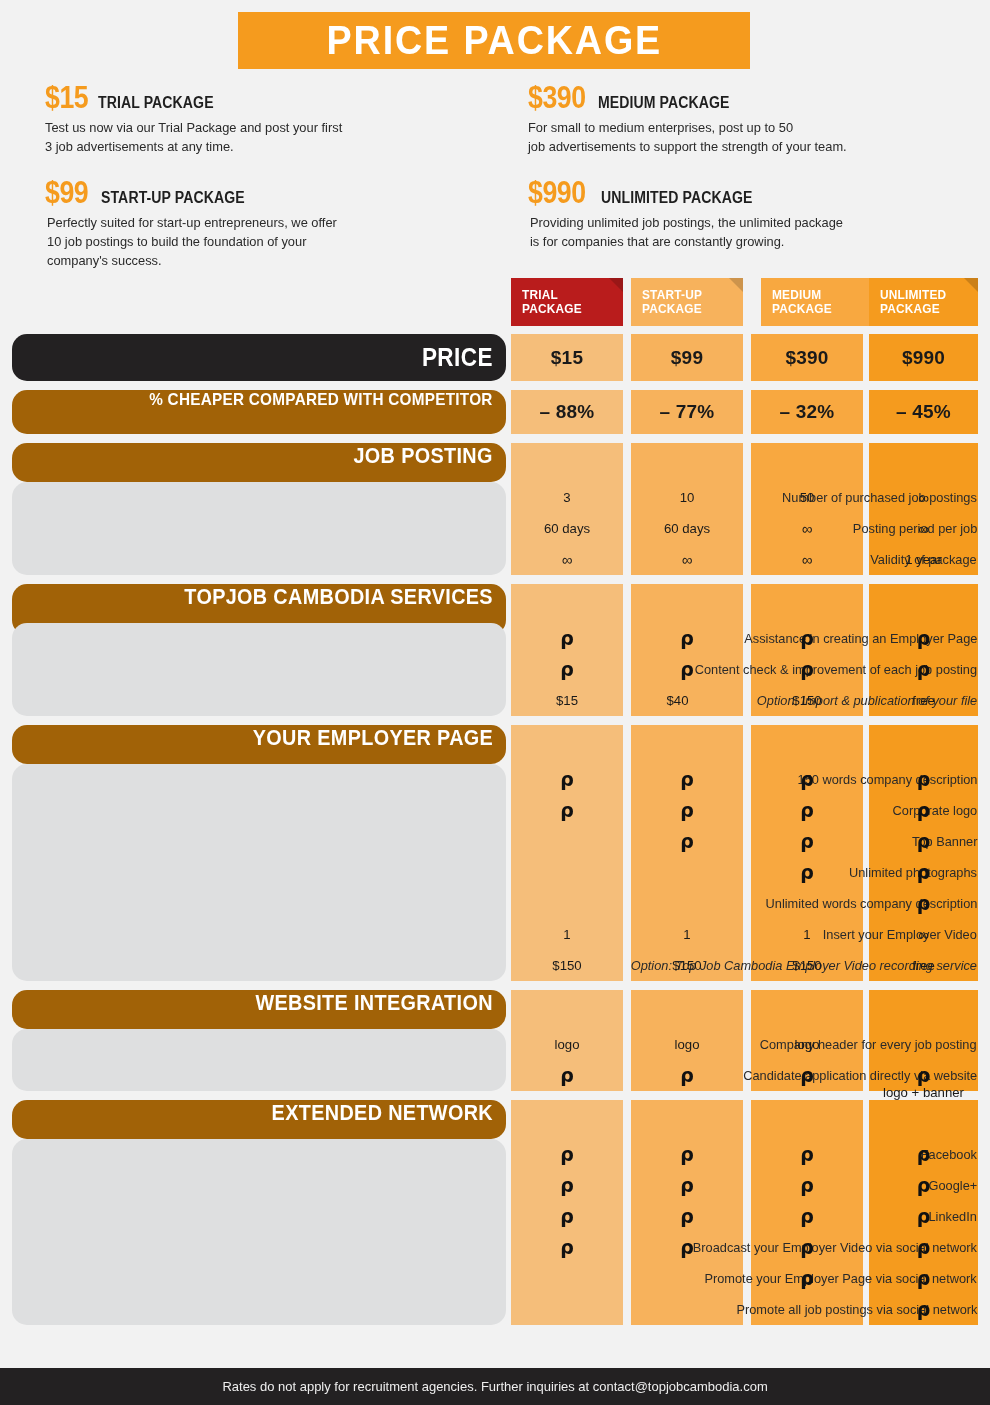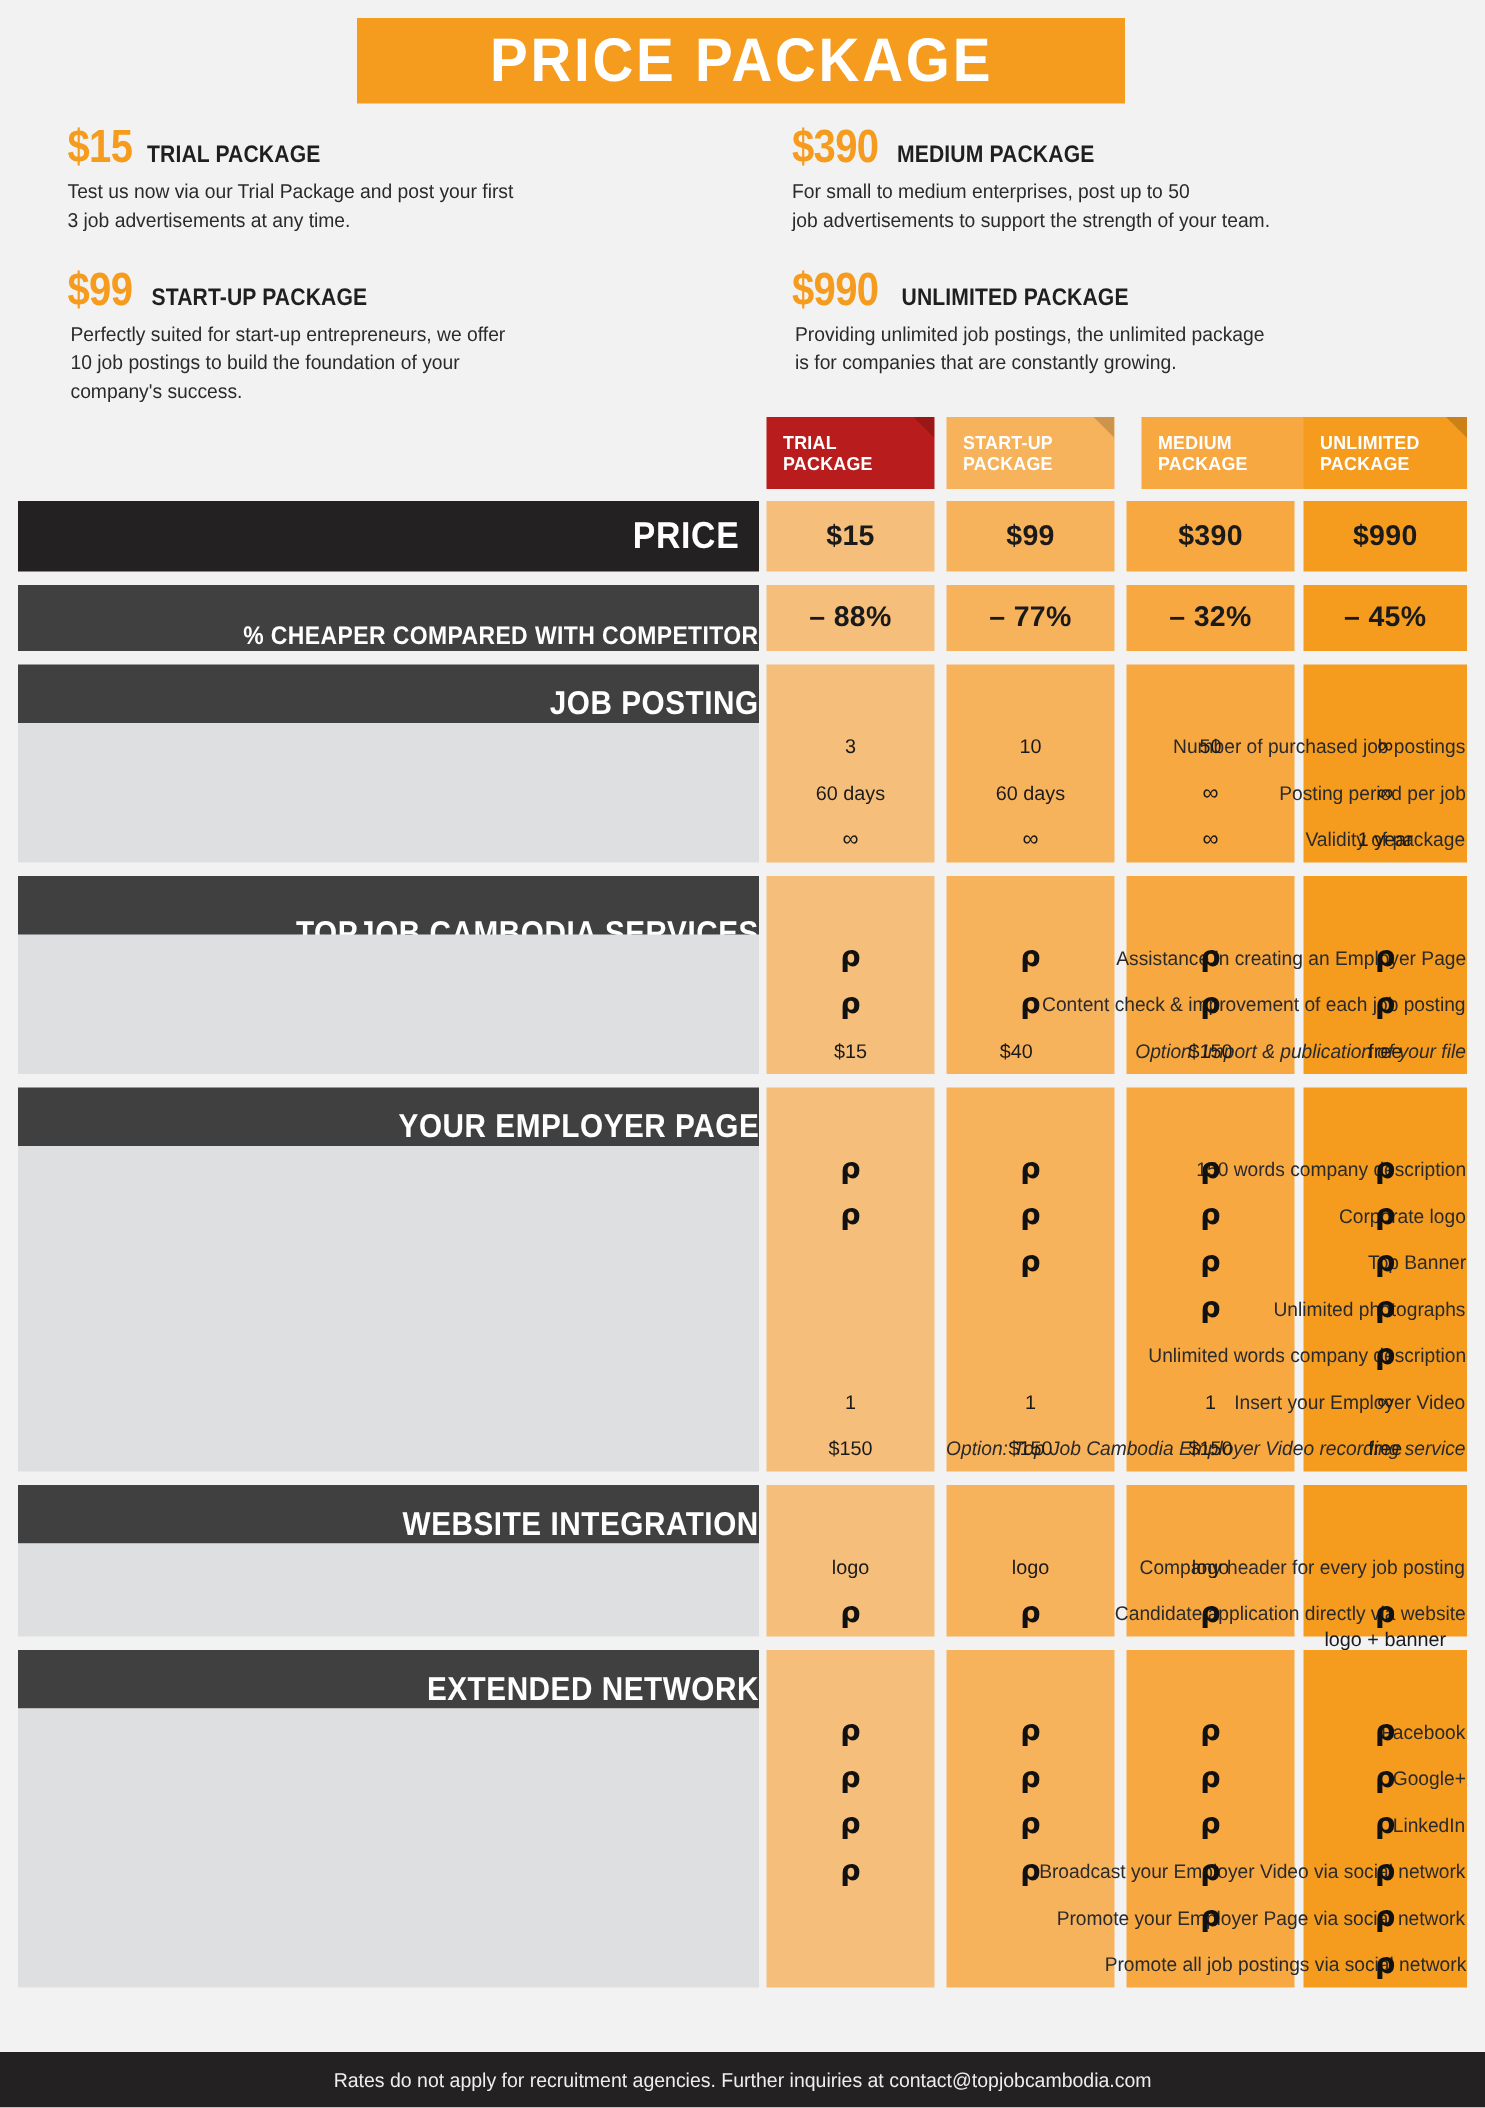--- a/index.html
+++ b/index.html
@@ -57,34 +57,34 @@
     letter-spacing:.2px;transform:scaleX(.95);transform-origin:left center;
     text-transform:uppercase;
   }
   .colhead .fold{
     position:absolute;right:0;top:0;width:14px;height:14px;
     background:rgba(0,0,0,.17);
     clip-path:polygon(0 0,100% 100%,100% 0);
   }
 
   
-  .labelcol{position:absolute;left:12px;width:494px;}
+  .labelcol{position:absolute;left:12px;width:494px;border-radius:15px;}
   .datacell{position:absolute;}
 
   .bar-dark{
     background:#232122;display:flex;align-items:center;justify-content:flex-end;
     padding-right:13px;box-sizing:border-box;
   }
   .bar-dark span{
     color:#fff;font-weight:bold;font-size:25px;letter-spacing:.5px;
     transform:scaleX(.9);transform-origin:right center;
   }
   .bar-orange{
-    background:#404040;display:flex;align-items:flex-end;justify-content:flex-end;
-    box-sizing:border-box;
+    background:#a16207;display:flex;align-items:flex-start;justify-content:flex-end;
+    padding-right:13px;box-sizing:border-box;
   }
   .bar-orange span{
     color:#fff;font-weight:bold;font-size:17px;letter-spacing:.3px;
     transform:scaleX(.9);transform-origin:right center;white-space:nowrap;
   }
   .bar-orange.sect span{font-size:22px;letter-spacing:.4px;}
 
   .greyblock{background:#dedfe0;}
   .rowlabel{
     position:absolute;right:13px;text-align:right;

